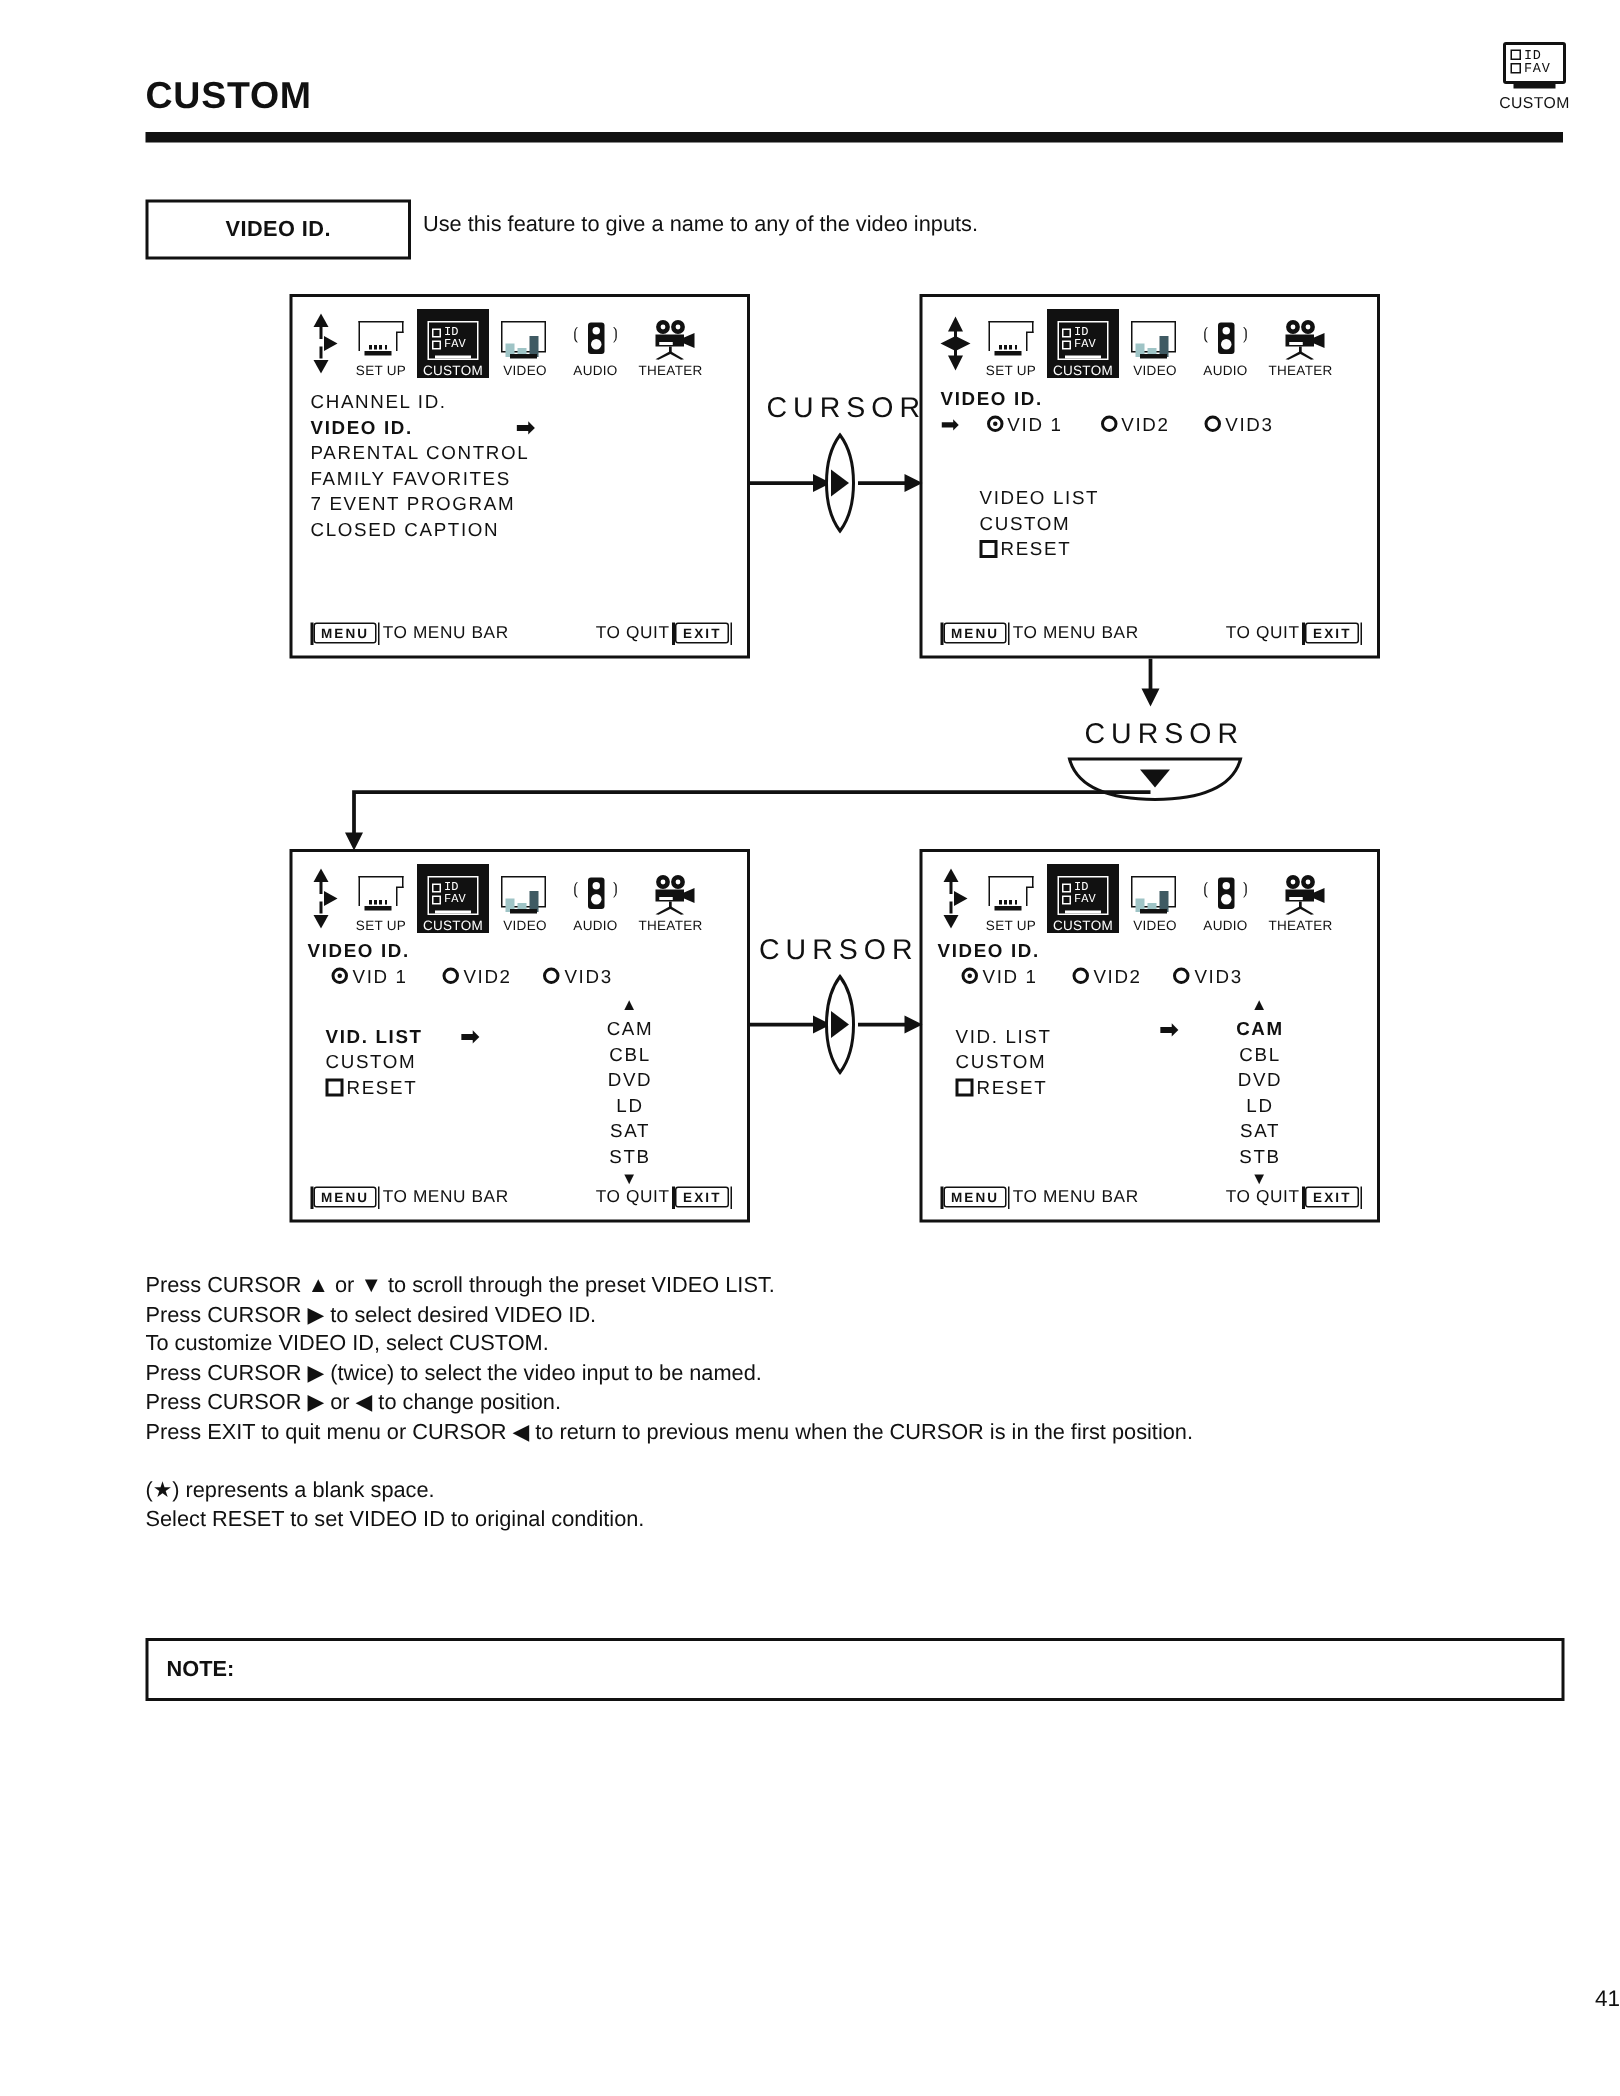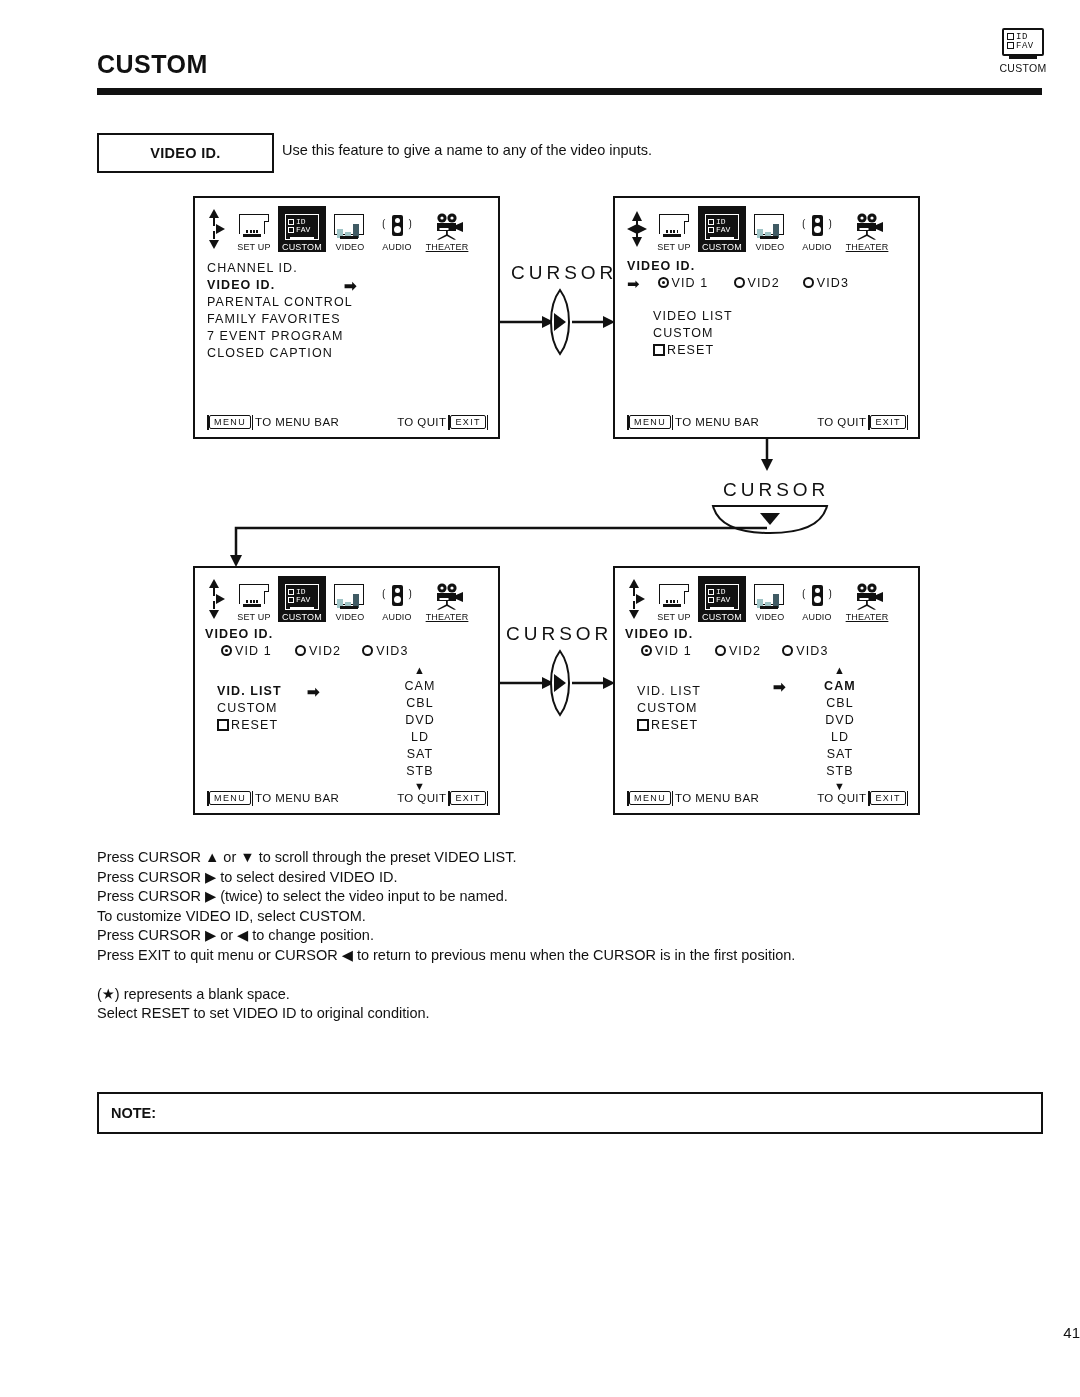--- a/index.html
+++ b/index.html
@@ -78,21 +78,21 @@
     display:flex; align-items:flex-end; gap:0px;
   }
   .icell{
     display:flex; flex-direction:column; align-items:center;
     width:48px;
   }
   .icell .glyph{ height:34px; display:flex; align-items:flex-end; justify-content:center;}
   .icell .ilabel{ font-size:9px; letter-spacing:.2px; margin-top:2px; white-space:nowrap;}
   .icell.sel { background:#111; }
   .icell.sel .ilabel{ color:#fff; }
-  .icell.theater{ width:54px;text-decoration:underline; }
+  .icell.theater{ width:54px; }
   .icell.audio{ width:46px; }
 
   
   .g-setup{ position:relative; width:30px; height:26px; }
   .g-setup .scr{ position:absolute; left:0; top:0; width:26px; height:20px;
                  border:1.6px solid #111; border-bottom:none; background:#fff;}
   .g-setup .stand{ position:absolute; left:4px; top:20px; width:18px; height:2.5px; background:#111;}
   .g-setup .knob{ position:absolute; right:0; top:0px; width:5px; height:8px;
                   border:1.6px solid #111; border-left:none; background:#fff;}
   .g-setup .dots{position:absolute; left:7px; top:15.5px; width:12px; height:3px;
@@ -141,21 +141,21 @@
   
   .osd-foot{
     position:absolute; left:10px; right:8px; bottom:8px;
     display:flex; align-items:center; justify-content:space-between;
     font-size:11.5px; letter-spacing:.4px;
   }
   .keycap{
     display:inline-flex; align-items:center; justify-content:center;
     border:1.5px solid #111; border-radius:2px;
     padding:1px 4px; font-size:9px; letter-spacing:1.4px;
-    margin:0 4px; position:relative;
+    margin:0 4px; position:relative;font-weight:bold;
   }
   .keycap::before,.keycap::after{
     content:""; position:absolute; top:-1.5px; bottom:-1.5px; width:1.5px; background:#111;
   }
   .keycap::before{ left:-3px; } .keycap::after{ right:-3px; }
   .foot-l,.foot-r{ display:flex; align-items:center; }
 
   
   .cursor-label{
     position:absolute; font-size:19px; letter-spacing:4px;
@@ -420,21 +420,21 @@
         <span class="arrowglyph" style="position:absolute;left:0;top:1px;">➡</span>
         <span style="display:inline-block;width:26px;"></span>
         <span class="b"><span class="radio on"></span><span>VID 1</span></span>
         <span style="display:inline-block;width:16px;"></span>
         <span><span class="radio"></span><span>VID2</span></span>
         <span style="display:inline-block;width:14px;"></span>
         <span><span class="radio"></span><span>VID3</span></span>
       </div>
     </div>
 
-    <div class="osd-list" style="left:38px; top:110px;">
+    <div class="osd-list" style="left:38px; top:126px;">
       <div class="osd-line">VIDEO LIST</div>
       <div class="osd-line">CUSTOM</div>
       <div class="osd-line">
         <span class="chkbox"></span><span>RESET</span>
       </div>
     </div>
 
     <div class="osd-foot">
       <span class="foot-l">
         <span class="keycap">MENU</span>
@@ -746,22 +746,22 @@
   <polygon points="56,34 44,28 44,40" fill="#111"></polygon>
   <path d="M62 2 C50 18 50 50 62 66 C74 50 74 18 62 2 Z" fill="#fff" stroke="#111" stroke-width="2"></path>
   <polygon points="68,34 56,25 56,43" fill="#111"></polygon>
   <line x1="74" y1="34" x2="108" y2="34" stroke="#111" stroke-width="2.5"></line>
   <polygon points="117,34 105,28 105,40" fill="#111"></polygon>
 </svg>
 
 <div id="instructions">
   <div class="ln">Press CURSOR ▲ or ▼ to scroll through the preset VIDEO LIST.</div>
   <div class="ln">Press CURSOR ▶ to select desired VIDEO ID.</div>
+  <div class="ln">To customize VIDEO ID, select CUSTOM.</div>
   <div class="ln">Press CURSOR ▶ (twice) to select the video input to be named.</div>
-  <div class="ln">To customize VIDEO ID, select CUSTOM.</div>
   <div class="ln">Press CURSOR ▶ or ◀ to change position.</div>
   <div class="ln">Press EXIT to quit menu or CURSOR ◀ to return to previous menu when the CURSOR is in the first position.</div>
   <div class="gap"></div>
   <div class="ln">(★) represents a blank space.</div>
   <div class="ln">Select RESET to set VIDEO ID to original condition.</div>
 </div>
 
 <div id="note-box">
   <span id="note-label">NOTE:</span>
 </div>

